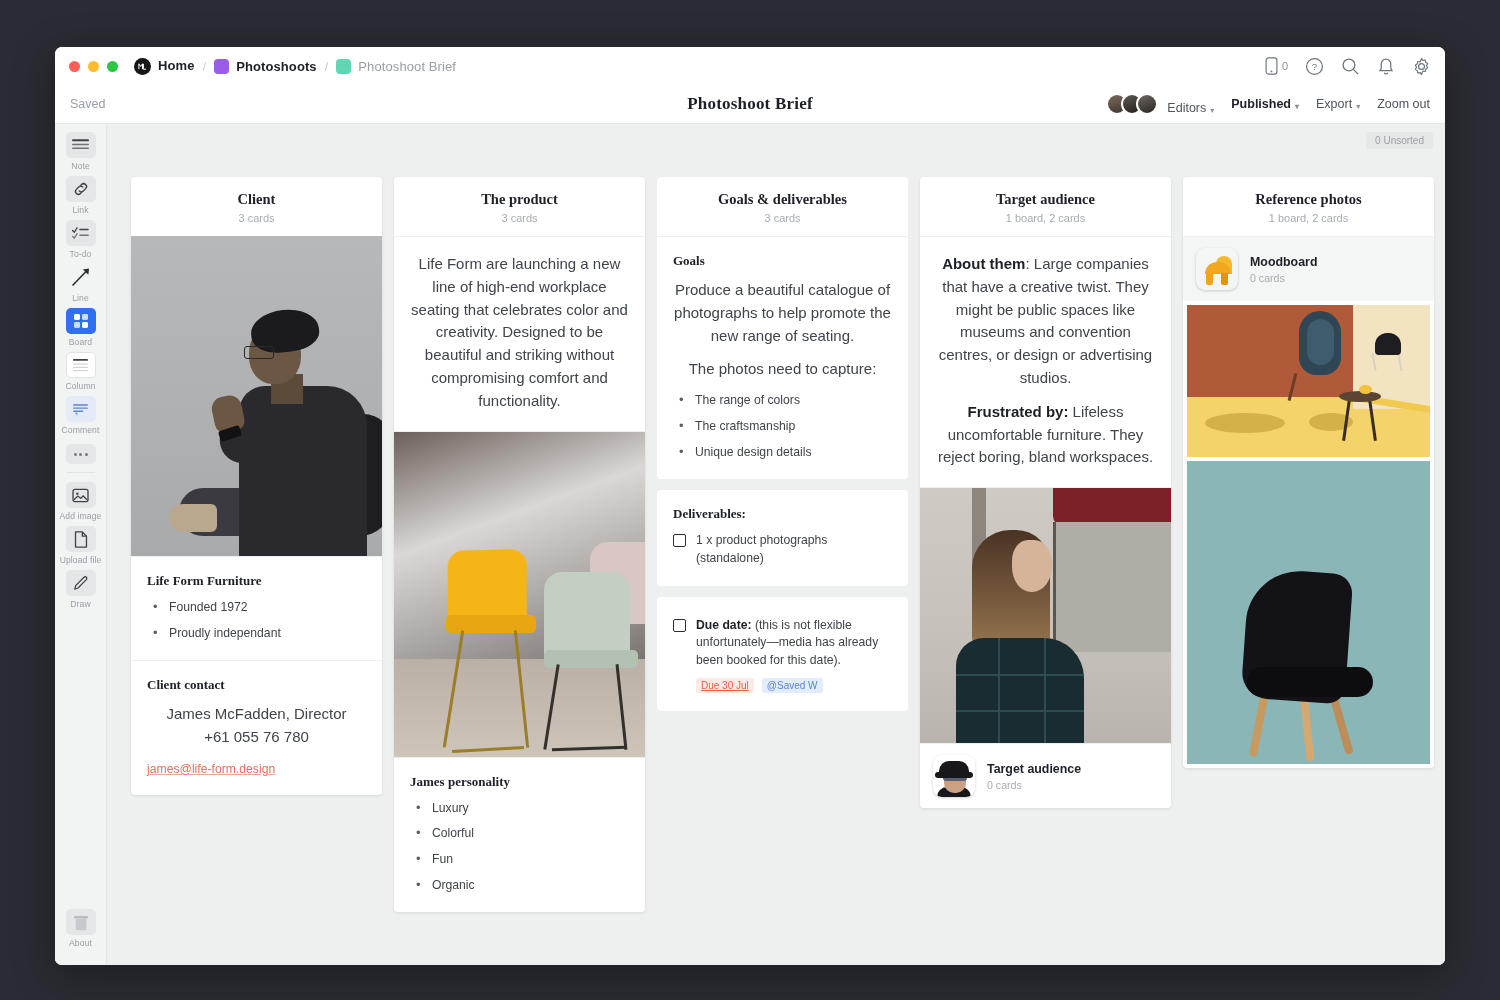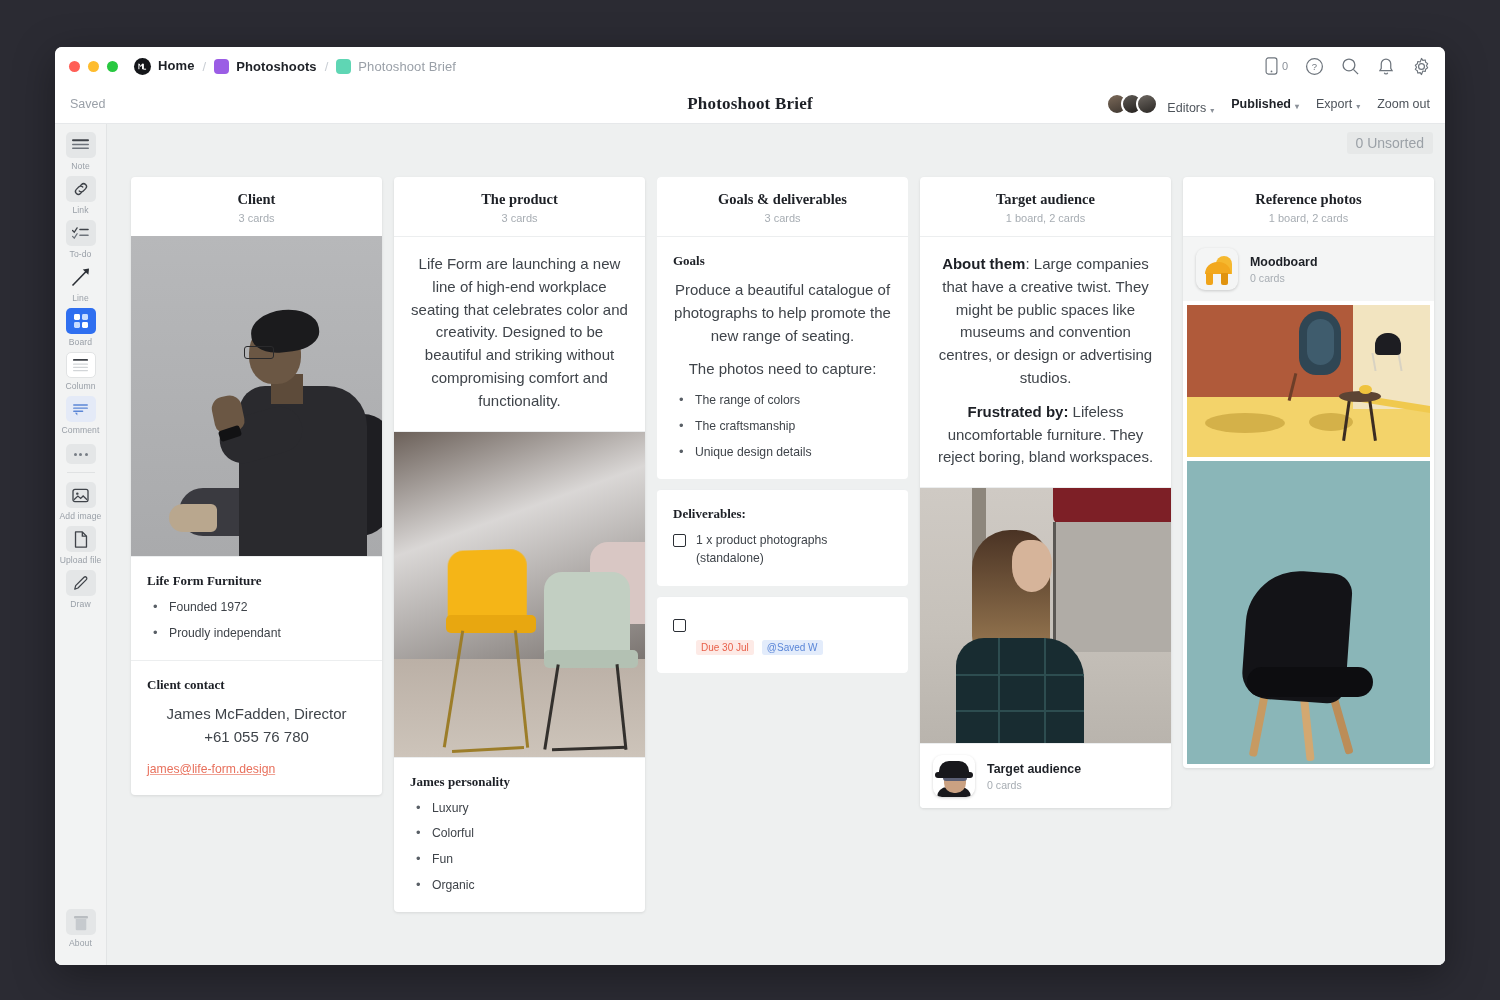--- a/index.html
+++ b/index.html
@@ -120,21 +120,21 @@
     margin-top: 4px; margin-bottom: 2px;
   }
   .dots-btn i { width: 3px; height: 3px; border-radius: 50%; background: #777d85; display: block; }
   .trash-tool { position: absolute; bottom: 12px; }
 
   
   .canvas { flex: 1; position: relative; overflow: hidden; background: #eef0f0; }
   .unsorted {
     position: absolute; right: 12px; top: 8px;
     background: #e6e8e8; color: #9ba1a7;
-    font-size: 14px; padding: 3px 9px; border-radius: 3px;
+    font-size: 10px; padding: 3px 9px; border-radius: 3px;
   }
 
   .columns {
     position: absolute; left: 24px; top: 53px; right: 0;
     display: flex; gap: 12px; align-items: flex-start;
   }
   .column {
     width: 251px;
     background: #fff;
     border-radius: 4px;
@@ -185,21 +185,21 @@
   .checkbox {
     width: 13px; height: 13px; min-width: 13px;
     border: 1.4px solid #2b2f35; border-radius: 2px;
     margin-top: 2px; background: #fff;
   }
   .check-txt { font-size: 12.2px; line-height: 1.45; color: #3f444a; }
   .check-txt b { font-weight: bold; color: #1d2026; }
 
   .tags { margin-top: 8px; display: flex; gap: 8px; align-items: center; }
   .tag { font-size: 10px; padding: 2px 5px; border-radius: 2.5px; }
-  .tag.due { background: #fdeae6; color: #e8604a; }
+  .tag.due { background: #fdeae6; color: #e8604a; text-decoration: underline; }
   .tag.mention { background: #e3ecfb; color: #5a86d8; }
 
   .board-item {
     display: flex; align-items: center; gap: 12px;
     padding: 11px 13px;
     background: #f4f5f5;
   }
   .board-thumb {
     width: 42px; height: 42px; border-radius: 9px; overflow: hidden;
     box-shadow: 0 1px 3px rgba(0,0,0,.18);
@@ -635,20 +635,21 @@
               <span class="checkbox"></span>
               <span class="check-txt">1 x product photographs (standalone)</span>
             </div>
           </div>
 
           <div style="height:10px"></div>
 
           <div class="card" style="background:#fff;border-radius:4px;border-top:1px solid #eceeef;padding-top:20px">
             <div class="check-row">
               <span class="checkbox"></span>
+              <span class="check-txt"><b>Due date:</b><span> (this is not flexible unfortunately—media has already been booked for this date).</span></span>
             </div>
             <div class="tags" style="margin-left:23px">
               <span class="tag due">Due 30 Jul</span>
               <span class="tag mention">@Saved W</span>
             </div>
           </div>
         </div>
 
         <div class="column">
           <div class="col-head">

